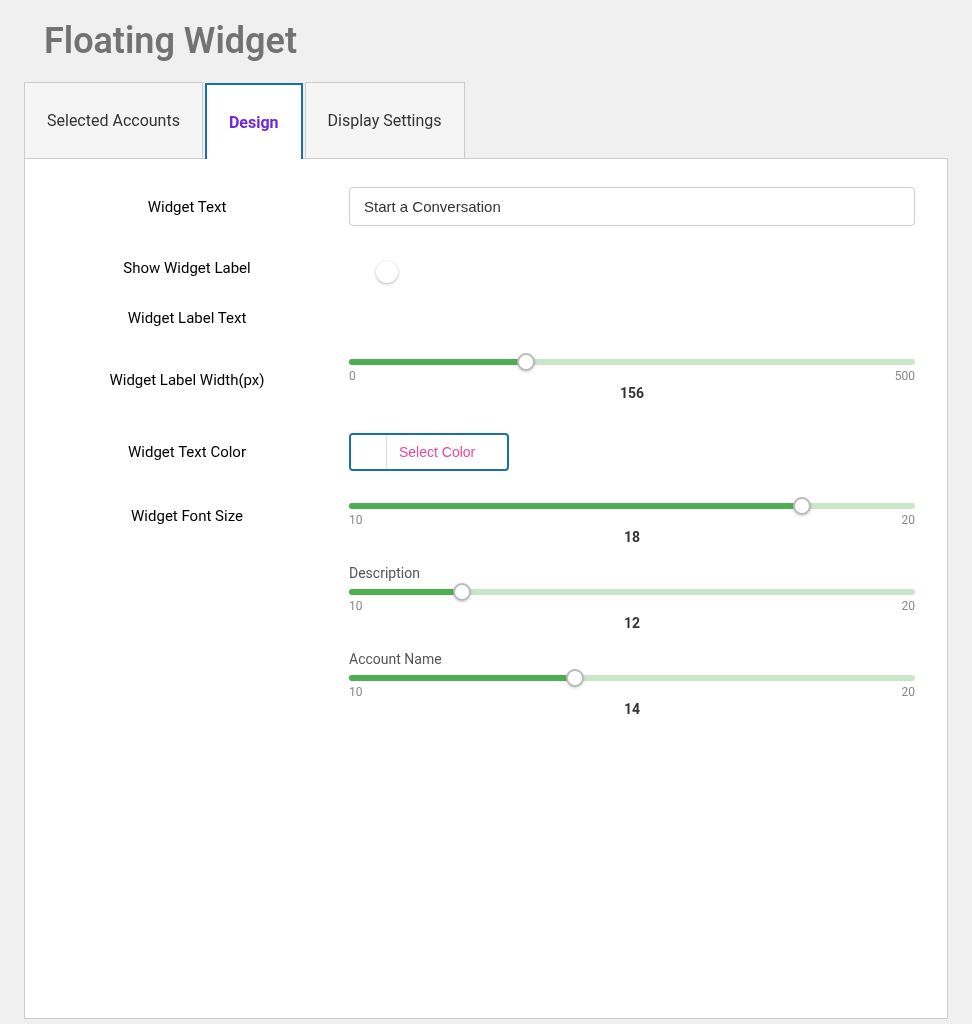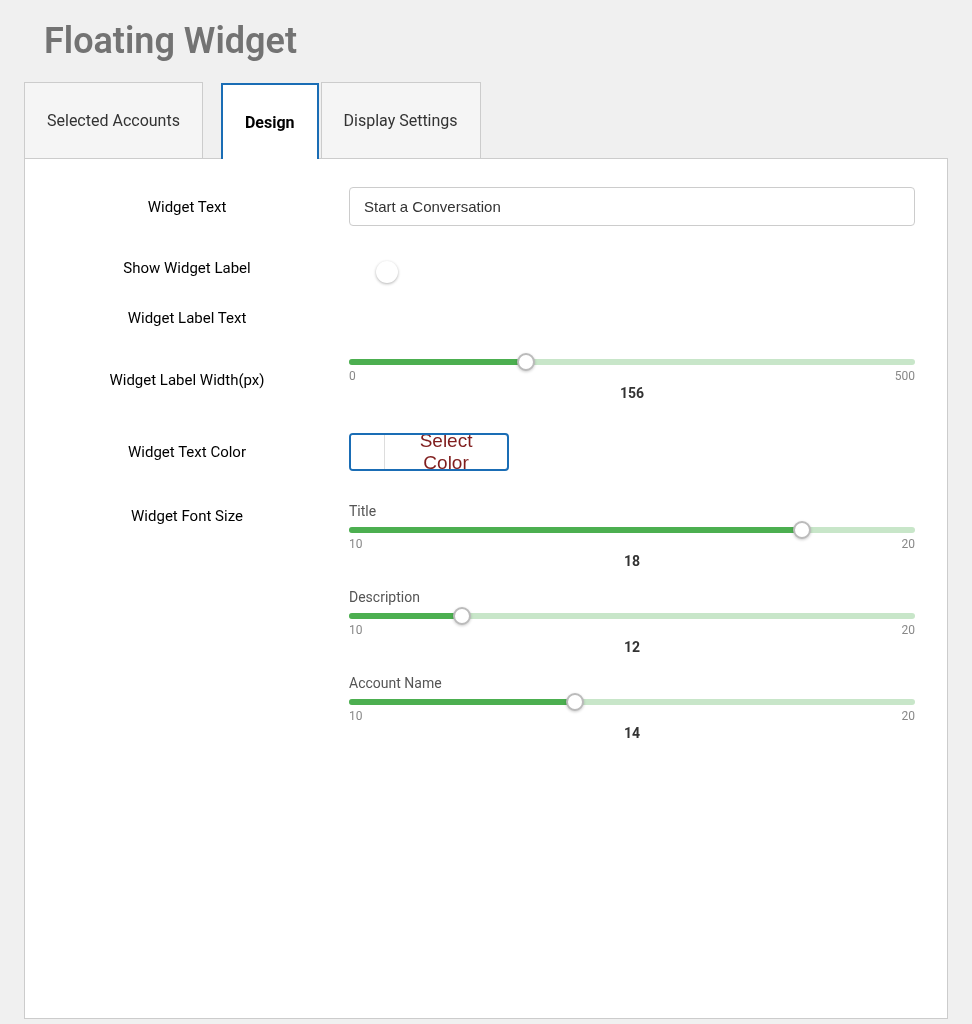--- a/index.html
+++ b/index.html
@@ -50,25 +50,24 @@
       background: #f5f5f5;
       margin-right: 2px;
       user-select: none;
     }
 
     .tab.active {
       background: #fff;
       font-weight: 700;
       border-color: #1a6db5;
       border-width: 2px;
-      color: #000000;
+      color: #6d28d9;
       position: relative;
       bottom: -1px;
       padding-bottom: 13px;
-      margin-left: 16px;
     }
 
     .content-area {
       background: #fff;
       border: 1px solid #ccc;
       border-top: none;
       padding: 28px 32px 40px 32px;
       min-height: 860px;
     }
 
@@ -181,22 +180,22 @@
 
     .color-swatch {
       width: 36px;
       height: 100%;
       background: #fff;
       border-right: 1px solid #ddd;
     }
 
     .color-button-label {
       padding: 0 12px;
-      font-size: 19px;
-      color: #7f1d1d;
+      font-size: 14px;
+      color: #ec4899;
     }
 
     
     .font-size-section {
       flex: 1;
     }
 
     .font-size-group {
       margin-bottom: 20px;
     }
@@ -305,21 +304,20 @@
           <span class="color-button-label">Select Color</span>
         </button>
       </div>
     </div>
 
     <div class="form-row align-top">
       <label class="form-label">Widget Font Size</label>
       <div class="form-control font-size-section">
 
         <div class="font-size-group">
-          <div class="font-size-group-title">Title</div>
           <div class="custom-slider">
             <div class="custom-slider-fill" style="width: 80%;"></div>
             <div class="custom-slider-thumb" style="left: 80%;"></div>
           </div>
           <div class="slider-labels">
             <span>10</span>
             <span>20</span>
           </div>
           <div class="slider-value">
             <span>18</span>

